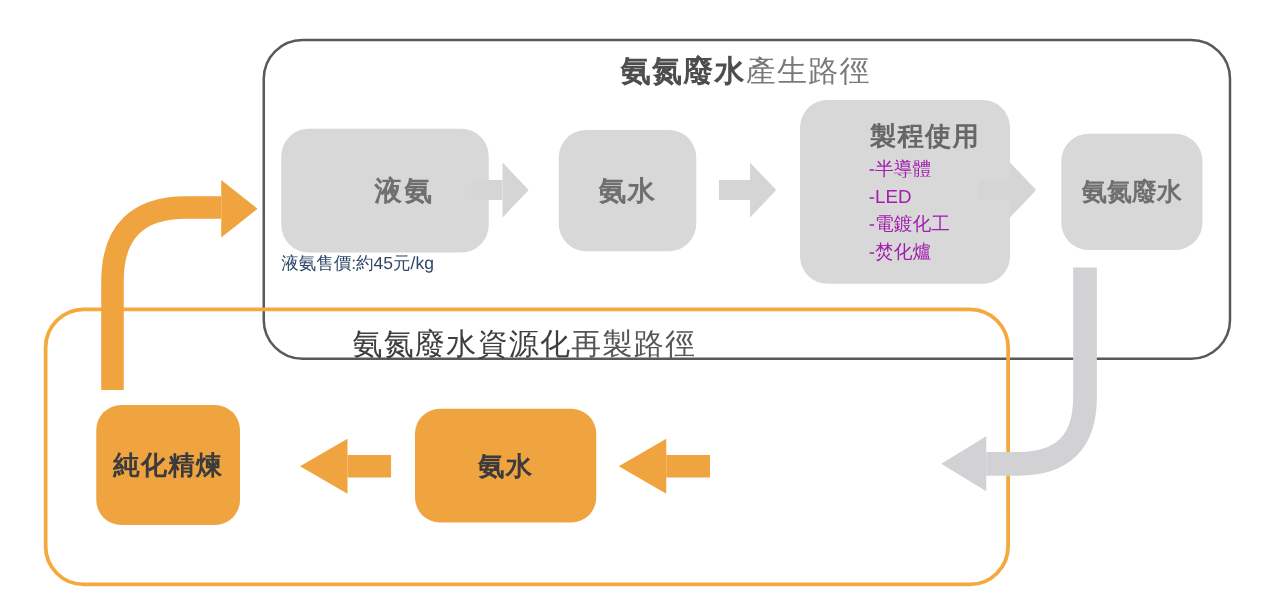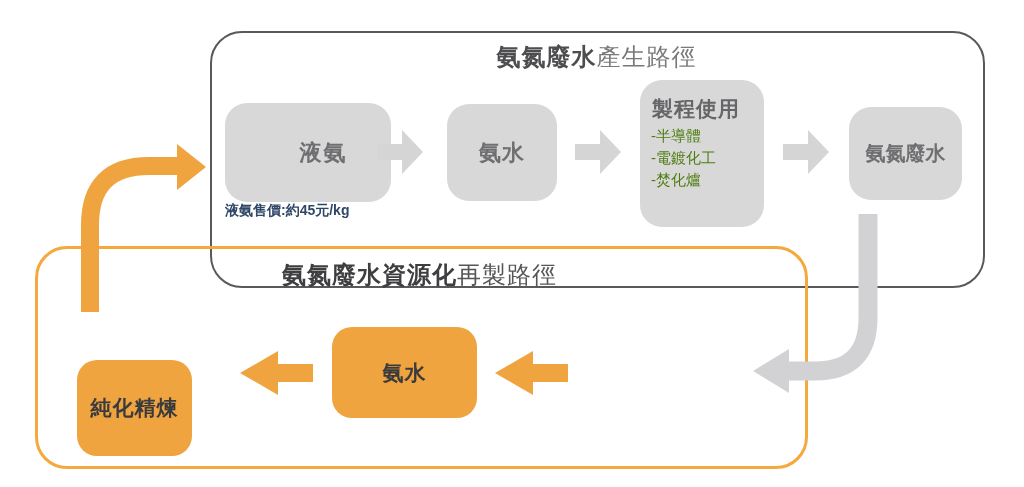--- a/index.html
+++ b/index.html
@@ -10,40 +10,40 @@
   .container-frame{position:absolute;border-radius:32px;background:transparent;}
   #top-frame{left:210px;top:31px;width:771px;height:253px;border:2px solid #58595B;}
   #bottom-frame{left:35px;top:246px;width:767px;height:217px;border:3px solid #F5A83C;}
 
   
   .section-title{position:absolute;text-align:center;font-size:24px;letter-spacing:1px;white-space:nowrap;}
   #top-title{left:210px;top:41px;width:773px;}
   #top-title .t-bold{font-weight:bold;color:#4D4D4F;}
   #top-title .t-rest{font-weight:normal;color:#79797B;}
   #bottom-title{left:35px;top:259px;width:769px;}
-  #bottom-title .t-bold{font-weight:bold;color:#3E3E40;}
+  #bottom-title .t-bold{font-weight:normal;color:#3E3E40;}
   #bottom-title .t-rest{font-weight:normal;color:#565658;text-align:center;}
 
   
   .gbox{position:absolute;background:#D8D8D8;border-radius:22px;display:flex;align-items:center;justify-content:center;color:#6F6F71;font-weight:600;}
   #box-liquid-ammonia{left:225px;top:103px;width:135px;height:99px;font-size:22px;letter-spacing:2px;padding-left:31px;}
   #box-ammonia-water-top{left:447px;top:104px;width:110px;height:97px;font-size:22px;letter-spacing:1px;}
-  #box-process-use{left:640px;top:80px;width:124px;height:147px;display:block;}
+  #box-process-use{left:640px;top:80px;width:124px;height:147px;display:block;padding-left:44px;}
   #box-wastewater{left:849px;top:107px;width:113px;height:93px;font-size:20px;}
   .process-title{font-weight:bold;color:#666668;font-size:21px;margin:15px 0 2px 12px;letter-spacing:1px;}
-  .process-item{font-weight:normal;color:#4d7c0f;font-size:15px;line-height:22px;margin-left:11px;}
+  .process-item{font-weight:normal;color:#a21caf;font-size:15px;line-height:22px;margin-left:11px;}
 
   
   .obox{position:absolute;background:#EFA440;border-radius:20px;display:flex;align-items:center;justify-content:center;color:#3B3B3D;font-weight:bold;font-size:21px;letter-spacing:1px;}
-  #box-purify{left:77px;top:324px;width:115px;height:96px;margin-top:36px;}
+  #box-purify{left:77px;top:324px;width:115px;height:96px;}
   #box-ammonia-water-bottom{left:332px;top:327px;width:145px;height:91px;}
   #box-concentrate{left:587px;top:325px;width:141px;height:93px;}
 
   
-  .note{position:absolute;font-weight:bold;color:#2F4767;white-space:nowrap;}
+  .note{position:absolute;font-weight:normal;color:#2F4767;white-space:nowrap;}
   #note-price{left:225px;top:202px;font-size:14px;}
   #note-cost{left:79px;top:429px;font-size:21px;}
 
   
   .arrow-abs{position:absolute;}
   #arrow-top-1{left:377px;top:129px;}
   #arrow-top-2{left:575px;top:129px;}
   #arrow-top-3{left:783px;top:129px;}
   #arrow-bottom-1{left:240px;top:350px;}
   #arrow-bottom-2{left:495px;top:350px;}
@@ -75,20 +75,21 @@
   </div>
 
   <svg id="arrow-top-2" class="arrow-abs" width="46" height="46" viewBox="0 0 46 46">
     <rect x="0" y="15" width="25" height="16" fill="#D5D5D5"></rect>
       <polygon points="25,1 25,45 46,23" fill="#D5D5D5"></polygon>
   </svg>
 
   <div id="box-process-use" class="gbox">
     <div class="process-title">製程使用</div>
     <div class="process-item">-半導體</div>
+    <div class="process-item">-LED</div>
     <div class="process-item">-電鍍化工</div>
     <div class="process-item">-焚化爐</div>
   </div>
 
   <svg id="arrow-top-3" class="arrow-abs" width="46" height="46" viewBox="0 0 46 46">
     <rect x="0" y="15" width="25" height="16" fill="#D5D5D5"></rect>
       <polygon points="25,1 25,45 46,23" fill="#D5D5D5"></polygon>
   </svg>
 
   <div id="box-wastewater" class="gbox">

